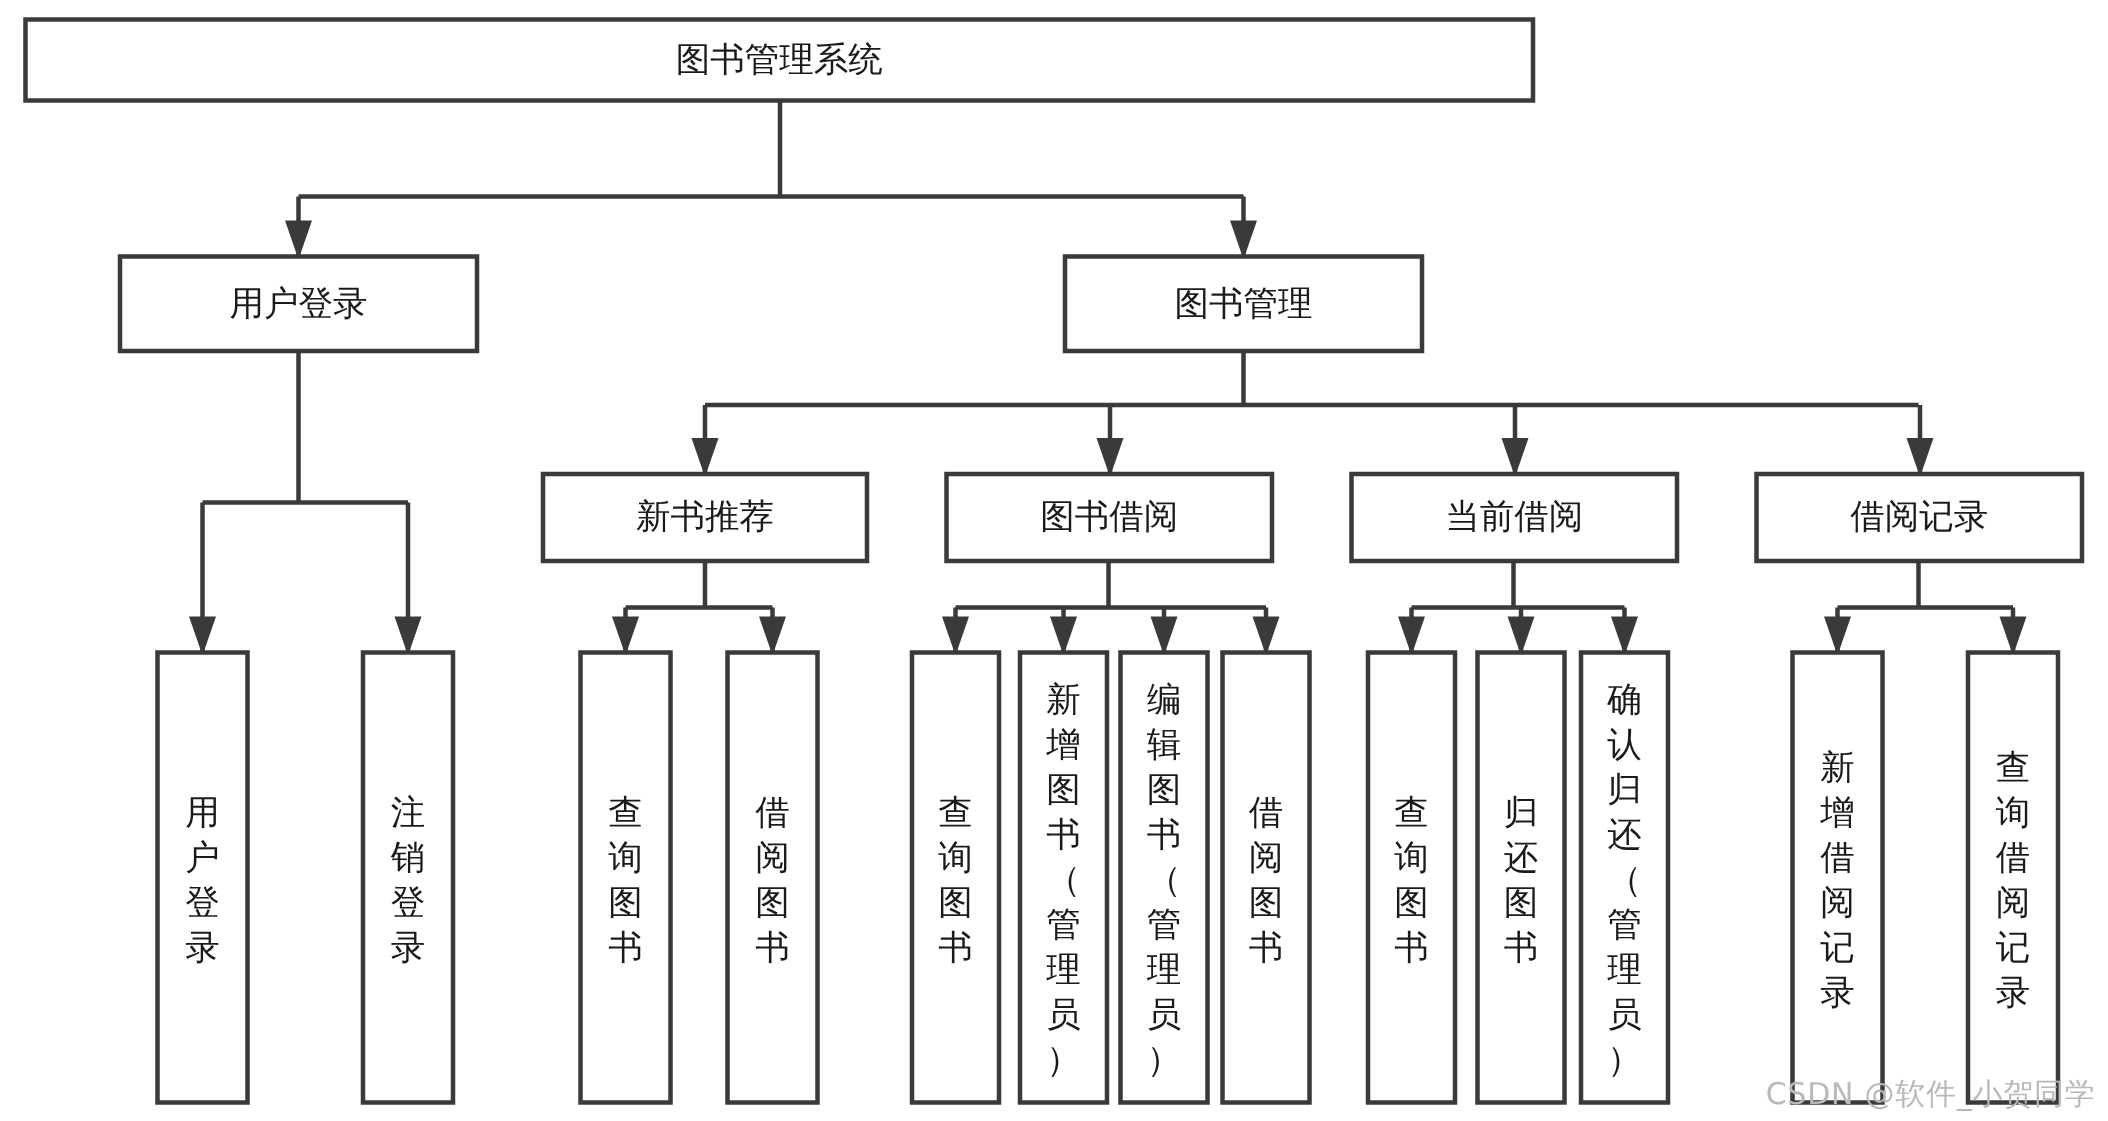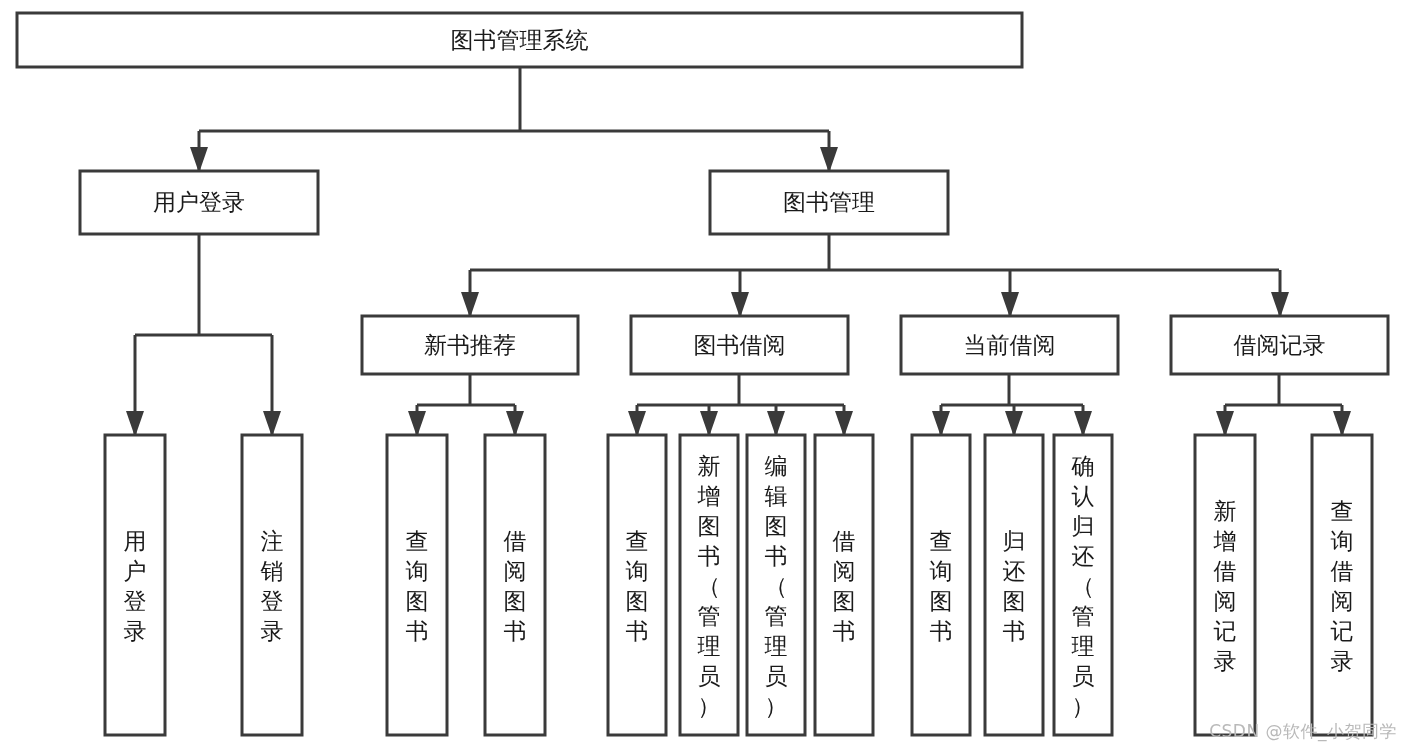--- a/index.html
+++ b/index.html
@@ -52,21 +52,21 @@
     fill: #1a1a1a;
     font-family: "DejaVu Sans", "Liberation Sans", sans-serif;
     font-size: 23px;
     text-anchor: middle;
   }
   .watermark {
     position: absolute;
     right: 8px;
     bottom: 4px;
     font-family: "DejaVu Sans", "Liberation Sans", sans-serif;
-    font-size: 17px;
+    font-size: 20px;
     color: #b9b9b9;
     white-space: nowrap;
     letter-spacing: 0.5px;
   }
 </style>
 </head>
 <body>
 
 <div id="diagram-root">
   <svg id="flow" viewBox="0 0 1405 747" xmlns="http://www.w3.org/2000/svg">

